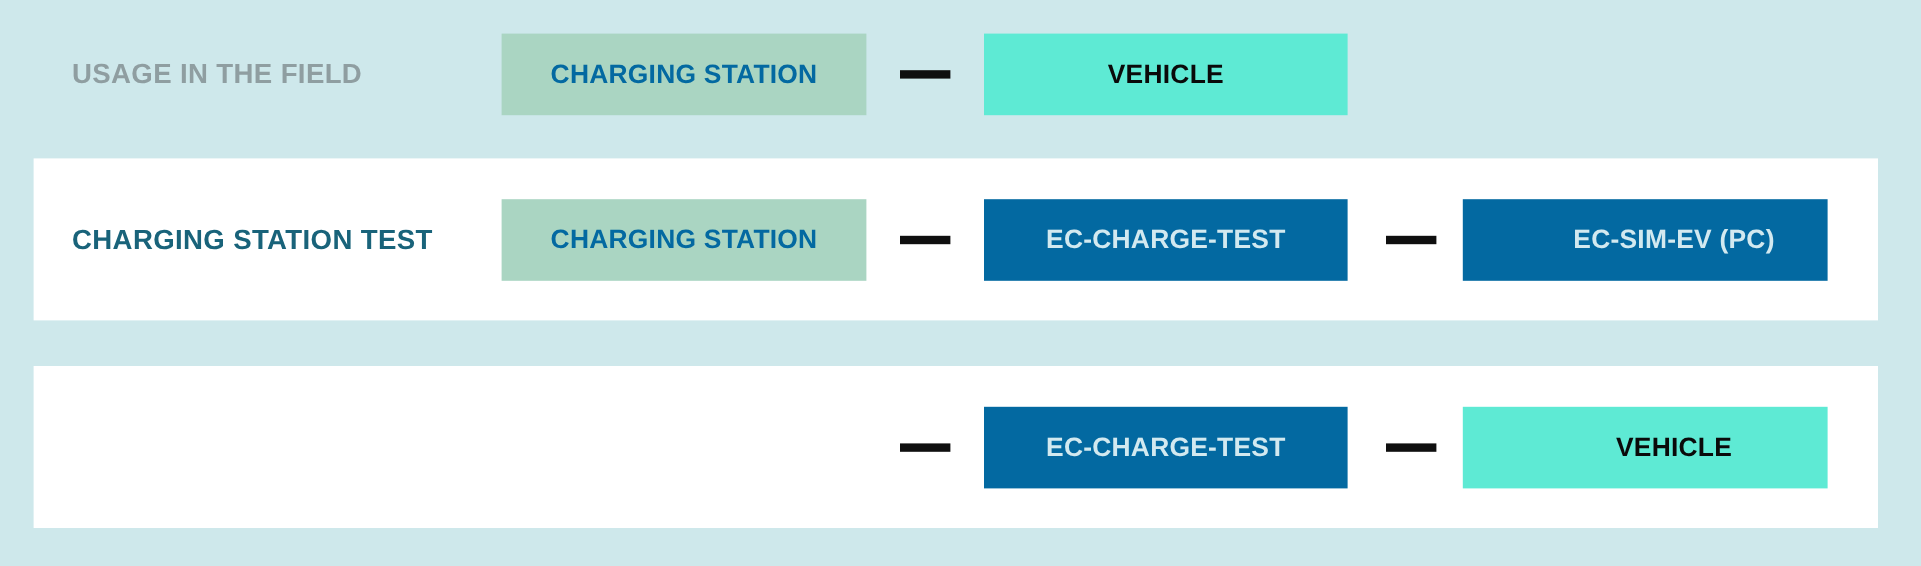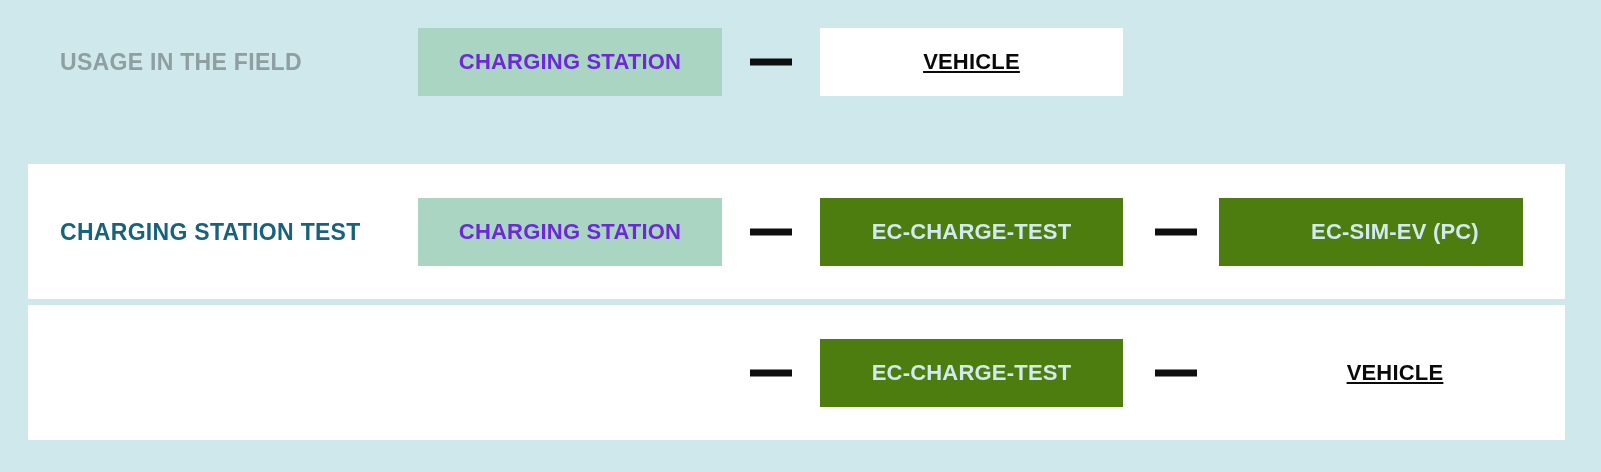--- a/index.html
+++ b/index.html
@@ -9,21 +9,21 @@
   .canvas {
     position: relative;
     width: 1601px;
     height: 472px;
     background: #cee8eb;
     overflow: hidden;
   }
 
   .row { position: absolute; left: 0; width: 100%; }
   .row1 { top: 0;     height: 124px; }
-  .row2 { top: 164px; height: 135px; }
+  .row2 { top: 132px; height: 135px; }
   .row3 { top: 305px; height: 135px; }
 
   .row-bg {
     position: absolute;
     top: 0; left: 28px;
     width: 1537px; height: 100%;
     background: #ffffff;
   }
 
   .row-label {
@@ -48,23 +48,23 @@
     justify-content: center;
     font-size: 22px;
     font-weight: bold;
     letter-spacing: 0.2px;
     white-space: nowrap;
   }
   .col1 { left: 418px;  width: 304px; }
   .col2 { left: 820px;  width: 303px; }
   .col3 { left: 1219px; width: 304px; padding-left: 48px; }
 
-  .variant-green { background: #aad5c2; color: #6d28d9; }
-  .variant-peach { background: #ffffff; color: #0a0a0a; text-decoration: underline; }
-  .variant-teal  { background: #4d7c0f; color: #d2e9f0; }
+  .variant-green { background: #aad5c2; color: #0369a1; }
+  .variant-peach { background: #5eead4; color: #0a0a0a; }
+  .variant-teal  { background: #0369a1; color: #d2e9f0; }
 
   .dash {
     position: absolute;
     top: 50%;
     transform: translateY(-50%);
     width: 42px; height: 7px;
     background: #0f0f0f;
   }
   .dash.d1 { left: 750px; }
   .dash.d2 { left: 1155px; }

